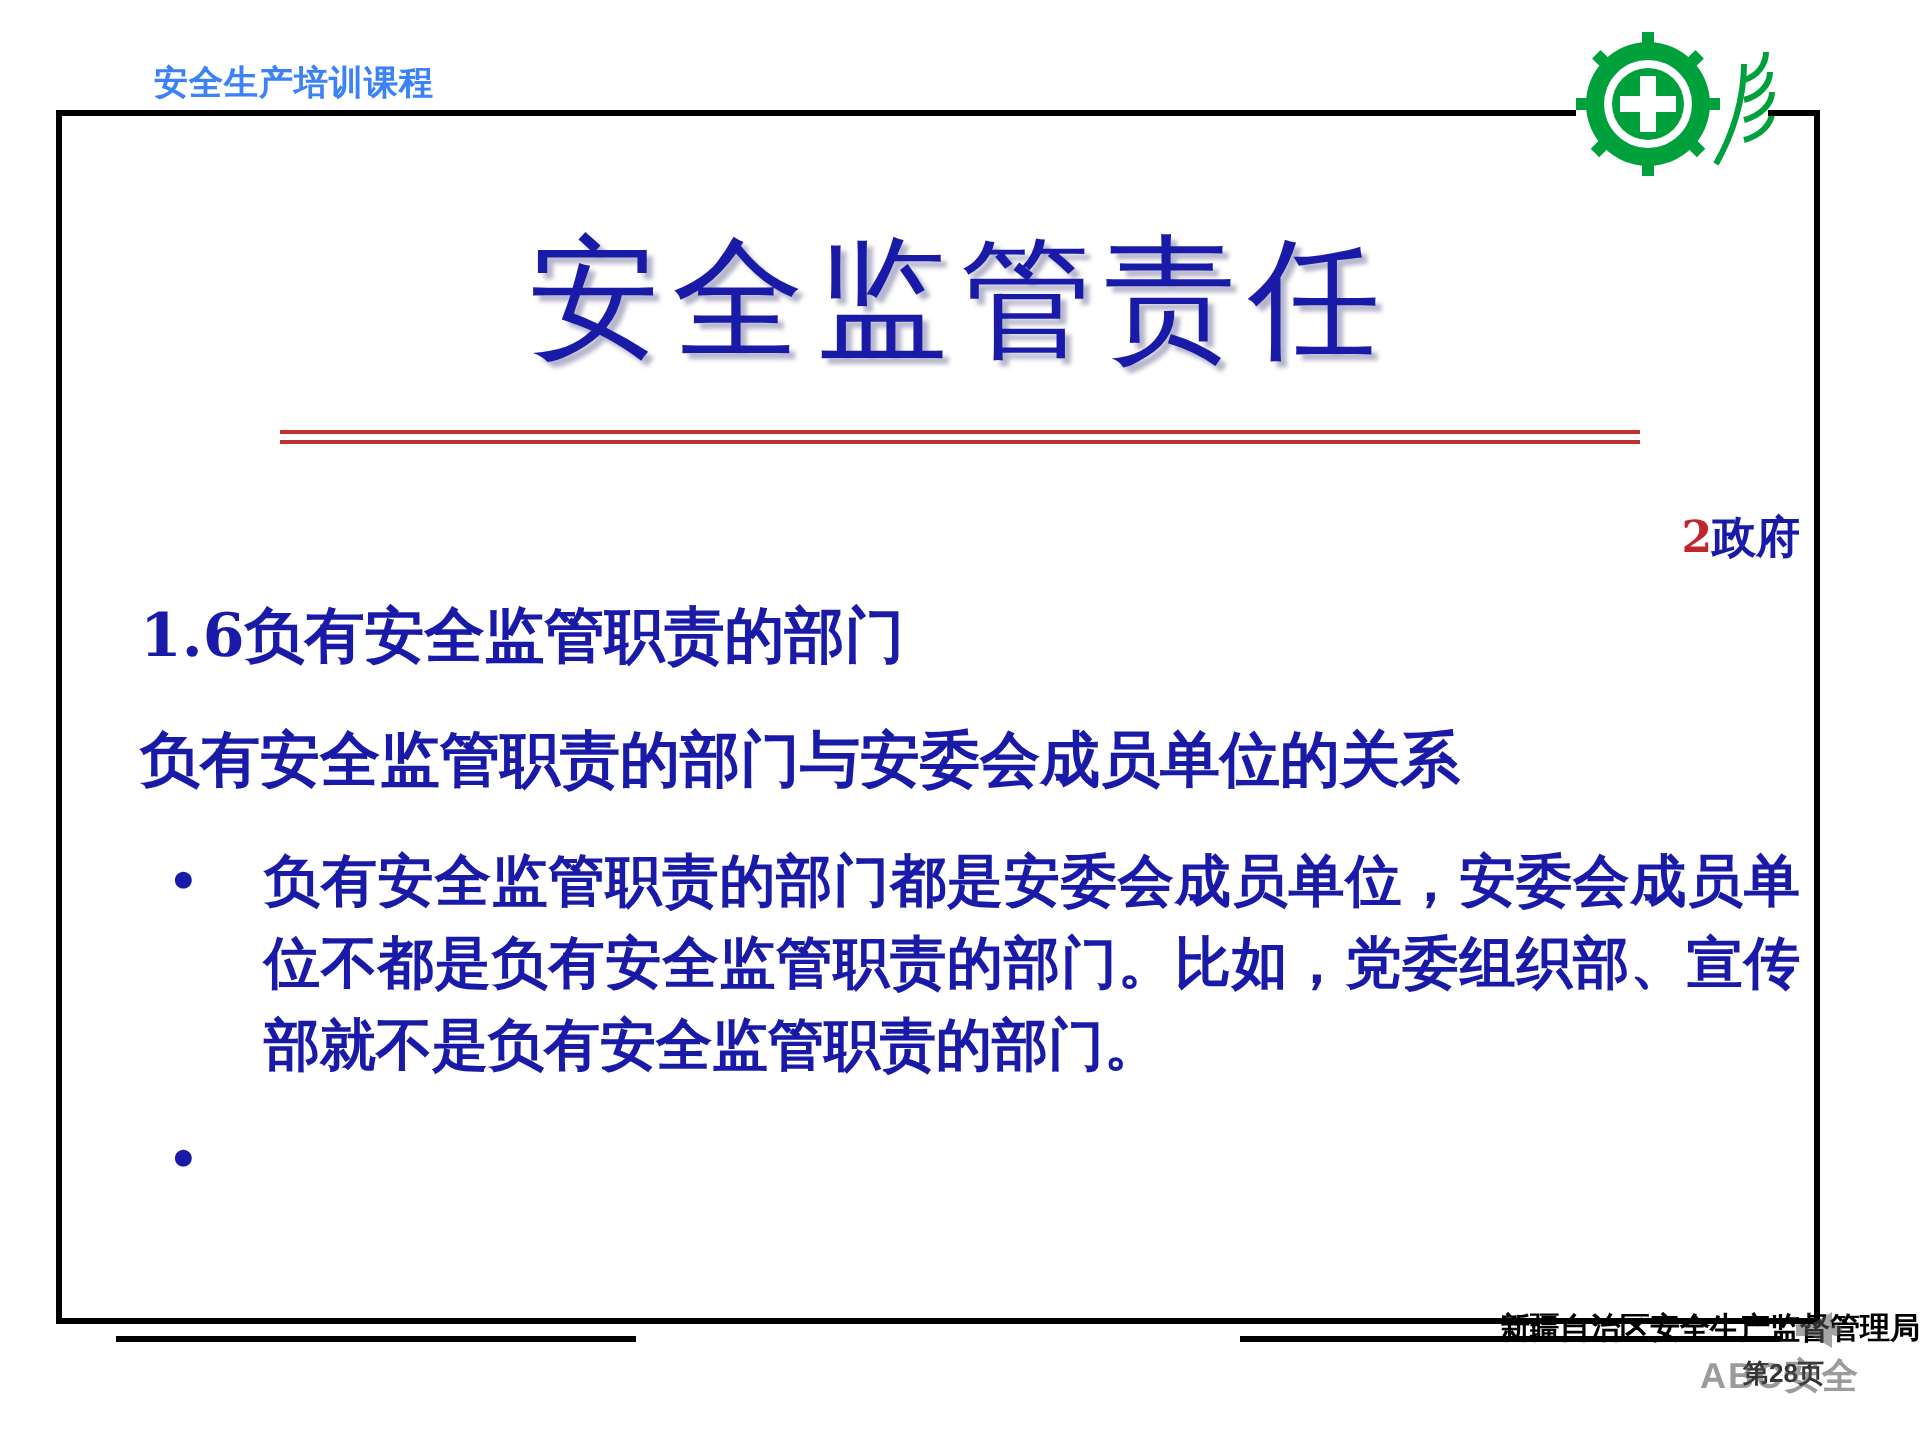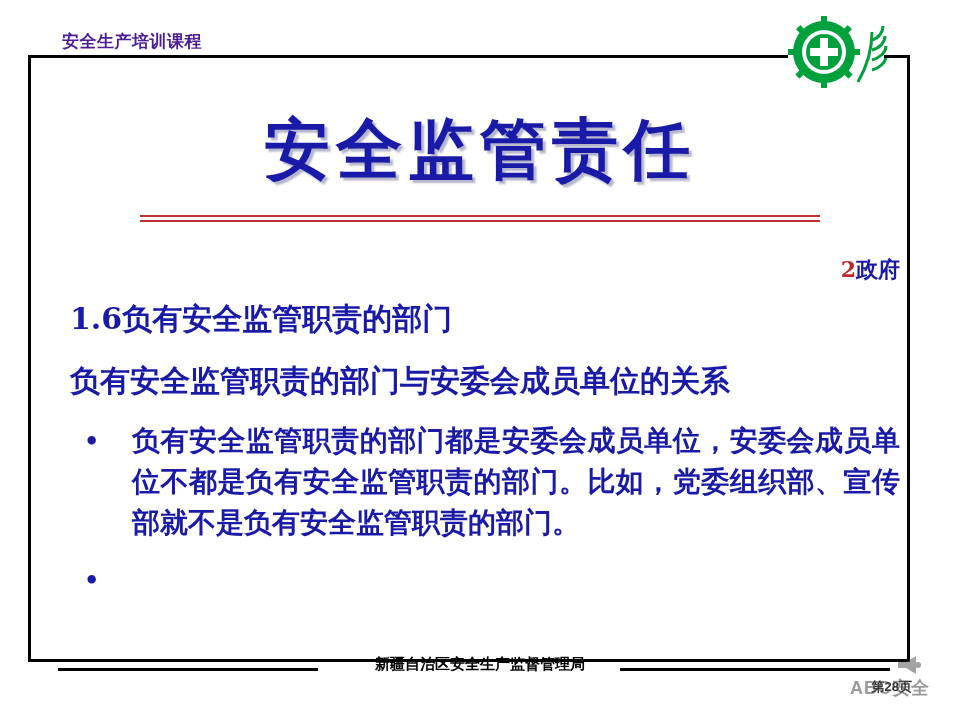--- a/index.html
+++ b/index.html
@@ -17,25 +17,25 @@
     position: relative;
     width: 960px;
     height: 720px;
     background: #ffffff;
     box-sizing: border-box;
   }
 
   
   .header-title {
     position: absolute;
-    left: 62px;
+    left: 77px;
     top: 30px;
     font-size: 17px;
     font-weight: bold;
-    color: #4c1d95;
+    color: #3b82f6;
     letter-spacing: 0.5px;
     white-space: nowrap;
   }
   .header-rule {
     position: absolute;
     left: 28px;
     top: 55px;
     width: 760px;
     height: 3px;
     background: #000000;
@@ -72,21 +72,21 @@
 
   
   .title {
     position: absolute;
     left: 0;
     top: 105px;
     width: 960px;
     text-align: center;
     font-family: "DejaVu Serif", serif;
     font-size: 66px;
-    font-weight: bold;
+    font-weight: normal;
     color: #1a1aa8;
     letter-spacing: 6px;
     text-shadow: 3px 3px 2px rgba(120,120,160,0.55);
   }
   .title-rule-wrap {
     position: absolute;
     left: 140px;
     top: 215px;
     width: 680px;
   }
@@ -175,21 +175,21 @@
     top: 668px;
     width: 270px;
     height: 3px;
     background: #000000;
   }
   .footer-text {
     position: absolute;
     left: 0;
     top: 655px;
     width: 960px;
-    text-align: center;
+    text-align: right;
     font-size: 15px;
     font-weight: bold;
     color: #000000;
   }
   .page-no {
     position: absolute;
     right: 48px;
     bottom: 24px;
     font-size: 13px;
     font-weight: bold;

